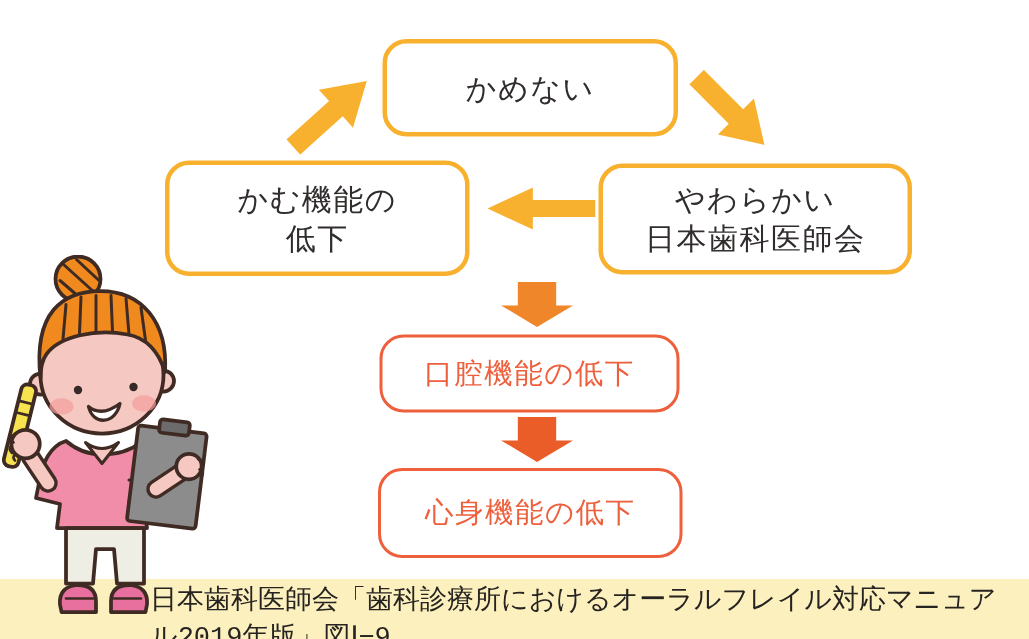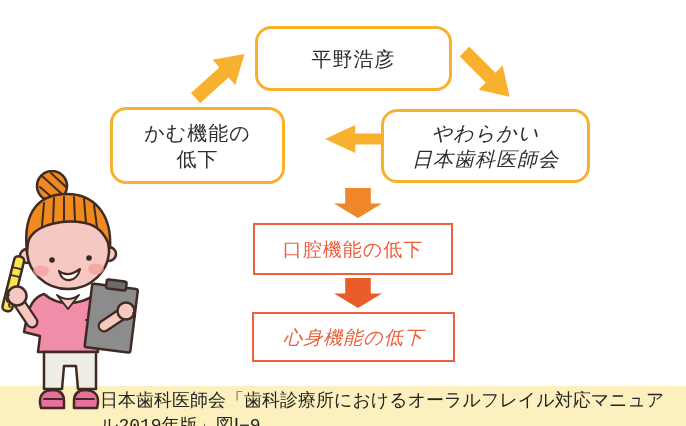--- a/index.html
+++ b/index.html
@@ -8,27 +8,27 @@
     font-family:"DejaVu Sans",sans-serif;
   }
   .arrow-layer{position:absolute;left:0;top:0;pointer-events:none;}
   .box{
     position:absolute;box-sizing:border-box;background:#ffffff;
     border:3px solid #F8B12E;border-radius:16px;
     display:flex;flex-direction:column;align-items:center;justify-content:center;
     font-size:20px;line-height:1.3;letter-spacing:1px;color:#302D2C;text-align:center;
   }
   .box.result{
-    border:2px solid #EE5F3C;border-radius:0;color:#EE5F3C;font-size:19px;
+    border:2px solid #EE5F3C;border-radius:16px;color:#EE5F3C;font-size:19px;
   }
   .box-kamenai{left:255px;top:26px;width:197px;height:65px;}
-  .box-kamu{left:110px;top:107px;width:175px;height:77px;}
-  .box-yawarakai{left:381px;top:109px;width:209px;height:74px;font-style:italic;}
+  .box-kamu{left:110px;top:107px;width:203px;height:77px;}
+  .box-yawarakai{left:399px;top:109px;width:209px;height:74px;}
   .box-koukuu{left:253px;top:223px;width:200px;height:52px;}
-  .box-shinshin{left:252px;top:312px;width:203px;height:50px;font-style:italic;}
+  .box-shinshin{left:252px;top:312px;width:203px;height:60px;}
   .caption-band{position:absolute;left:0;top:386px;width:686px;height:40px;background:#FBF0BE;}
   .caption-text{
     position:absolute;left:100px;top:389px;width:580px;
     font-size:18px;line-height:1.4;color:#262321;font-family:Liberation Mono, monospace;
   }
   .character{position:absolute;left:0;top:170px;pointer-events:none;}
 </style>
 </head>
 <body>
 
@@ -44,21 +44,21 @@
       </symbol>
     </defs>
     <use href="#arrow-slim" x="187" y="59" width="66" height="34" fill="#F8B12E" transform="rotate(-42 220 76)"></use>
     <use href="#arrow-slim" x="455" y="57" width="64" height="34" fill="#F8B12E" transform="rotate(45 487 74)"></use>
     <use href="#arrow-slim" x="325" y="125" width="72" height="28" fill="#F8B12E" transform="rotate(180 361 139)"></use>
     <use href="#arrow-thick" x="343" y="179" width="30" height="48" fill="#EF8629" transform="rotate(90 358 203)"></use>
     <use href="#arrow-thick" x="343" y="269" width="30" height="48" fill="#EA5D28" transform="rotate(90 358 293)"></use>
   </svg>
 
   <div class="box box-kamenai">
-    <span>平野浩彦</span>
+    <span>かめない</span>
   </div>
 
   <div class="box box-kamu">
     <span>かむ機能の</span>
     <span>低下</span>
   </div>
 
   <div class="box box-yawarakai">
     <span>やわらかい</span>
     <span>日本歯科医師会</span>

